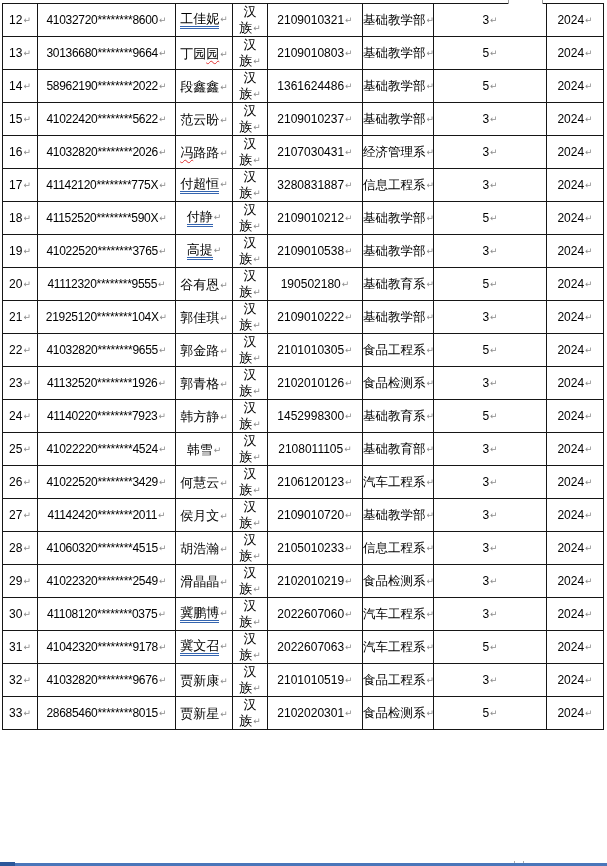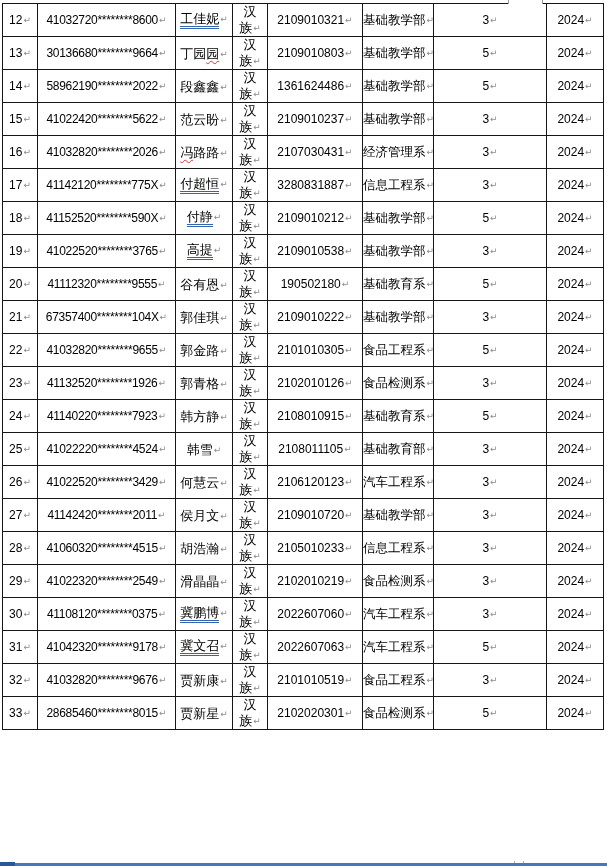--- a/index.html
+++ b/index.html
@@ -158,21 +158,21 @@
     <td><span class="name-wrap"><span>谷有恩</span><span class="wavy-part"></span><span></span></span><span class="mark">↵</span></td>
     <td class="eth-cell"><span>汉</span><br><span>族</span><span class="mark">↵</span></td>
     <td class="numeric"><span>190502180</span><span class="mark">↵</span></td>
     <td class="dept-cell"><span>基础教育系</span><span class="mark">↵</span></td>
     <td class="numeric"><span>5</span><span class="mark">↵</span></td>
     <td class="numeric"><span>2024</span><span class="mark">↵</span></td>
   </tr>
 
   <tr>
     <td class="numeric"><span>21</span><span class="mark">↵</span></td>
-    <td class="id-cell"><span>67357400********104X</span><span class="mark">↵</span></td>
+    <td class="id-cell"><span>21925120********104X</span><span class="mark">↵</span></td>
     <td><span class="name-wrap"><span>郭佳琪</span><span class="wavy-part"></span><span></span></span><span class="mark">↵</span></td>
     <td class="eth-cell"><span>汉</span><br><span>族</span><span class="mark">↵</span></td>
     <td class="numeric"><span>2109010222</span><span class="mark">↵</span></td>
     <td class="dept-cell"><span>基础教学部</span><span class="mark">↵</span></td>
     <td class="numeric"><span>3</span><span class="mark">↵</span></td>
     <td class="numeric"><span>2024</span><span class="mark">↵</span></td>
   </tr>
 
   <tr>
     <td class="numeric"><span>22</span><span class="mark">↵</span></td>
@@ -194,21 +194,21 @@
     <td class="dept-cell"><span>食品检测系</span><span class="mark">↵</span></td>
     <td class="numeric"><span>3</span><span class="mark">↵</span></td>
     <td class="numeric"><span>2024</span><span class="mark">↵</span></td>
   </tr>
 
   <tr>
     <td class="numeric"><span>24</span><span class="mark">↵</span></td>
     <td class="id-cell"><span>41140220********7923</span><span class="mark">↵</span></td>
     <td><span class="name-wrap"><span>韩方静</span><span class="wavy-part"></span><span></span></span><span class="mark">↵</span></td>
     <td class="eth-cell"><span>汉</span><br><span>族</span><span class="mark">↵</span></td>
-    <td class="numeric"><span>2108010915</span><span class="mark">↵</span></td>
+    <td class="numeric"><span>1452998300</span><span class="mark">↵</span></td>
     <td class="dept-cell"><span>基础教育系</span><span class="mark">↵</span></td>
     <td class="numeric"><span>5</span><span class="mark">↵</span></td>
     <td class="numeric"><span>2024</span><span class="mark">↵</span></td>
   </tr>
 
   <tr>
     <td class="numeric"><span>25</span><span class="mark">↵</span></td>
     <td class="id-cell"><span>41022220********4524</span><span class="mark">↵</span></td>
     <td><span class="name-wrap"><span>韩雪</span><span class="wavy-part"></span><span></span></span><span class="mark">↵</span></td>
     <td class="eth-cell"><span>汉</span><br><span>族</span><span class="mark">↵</span></td>

